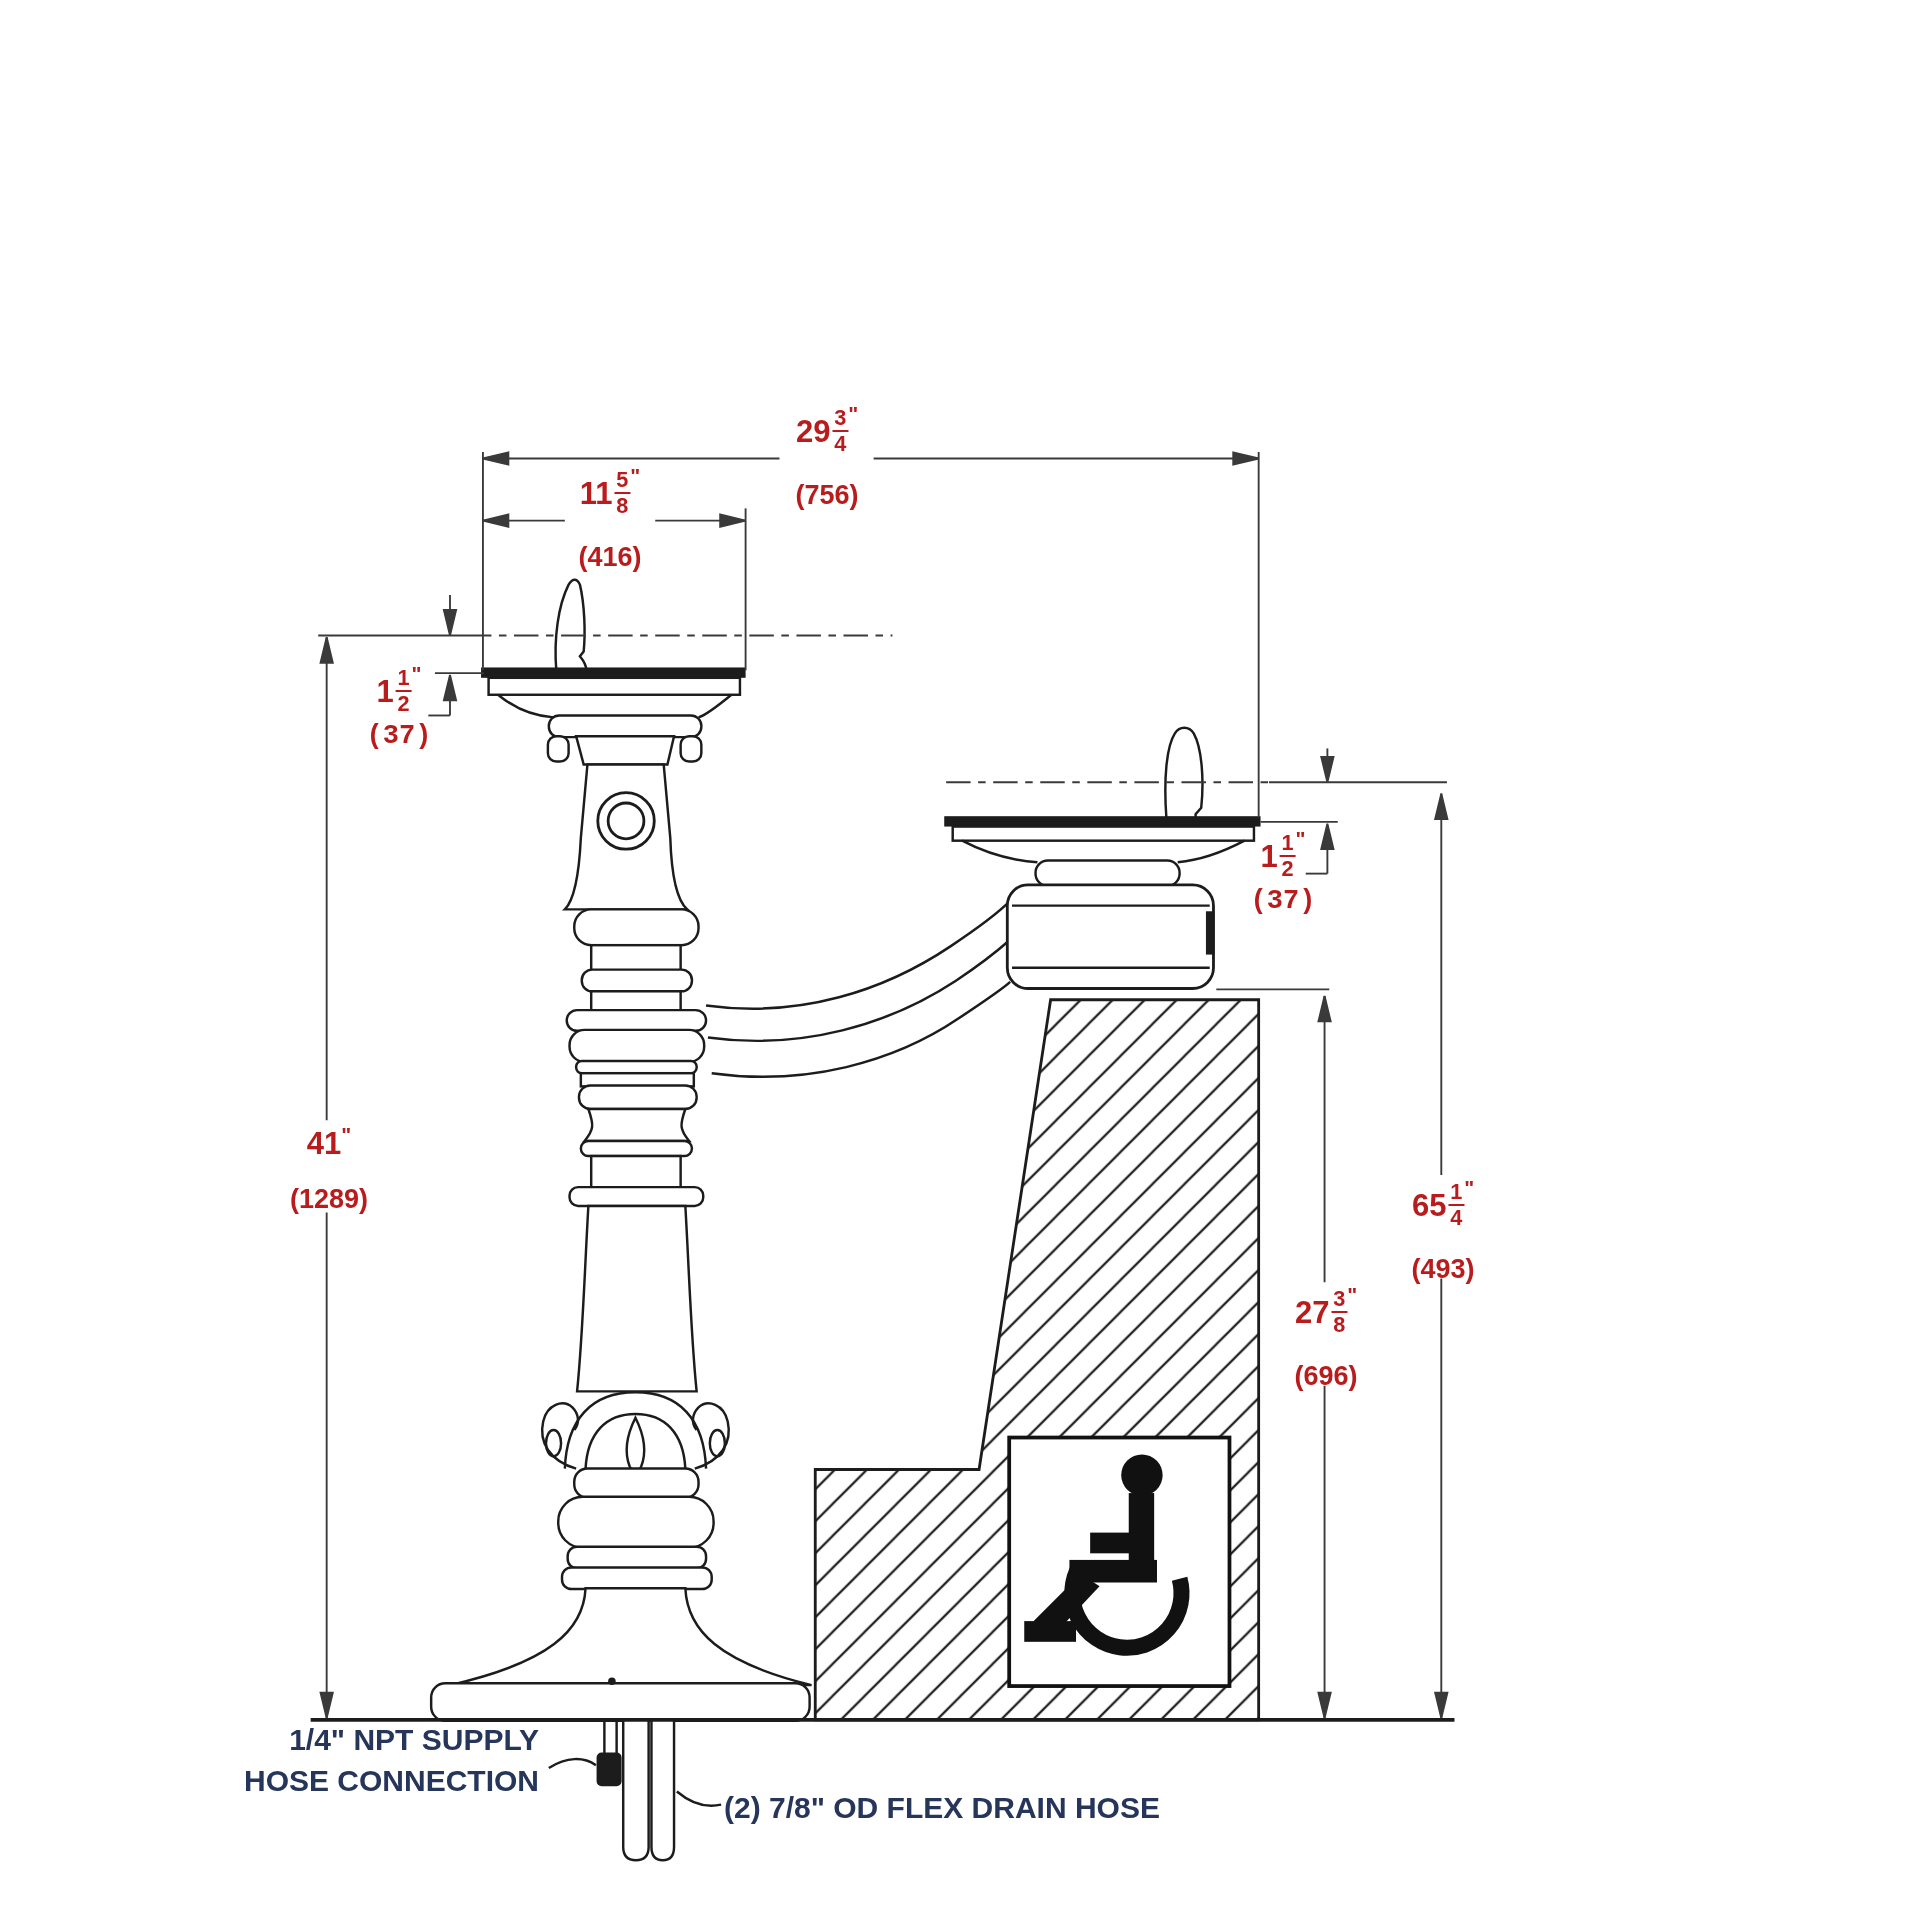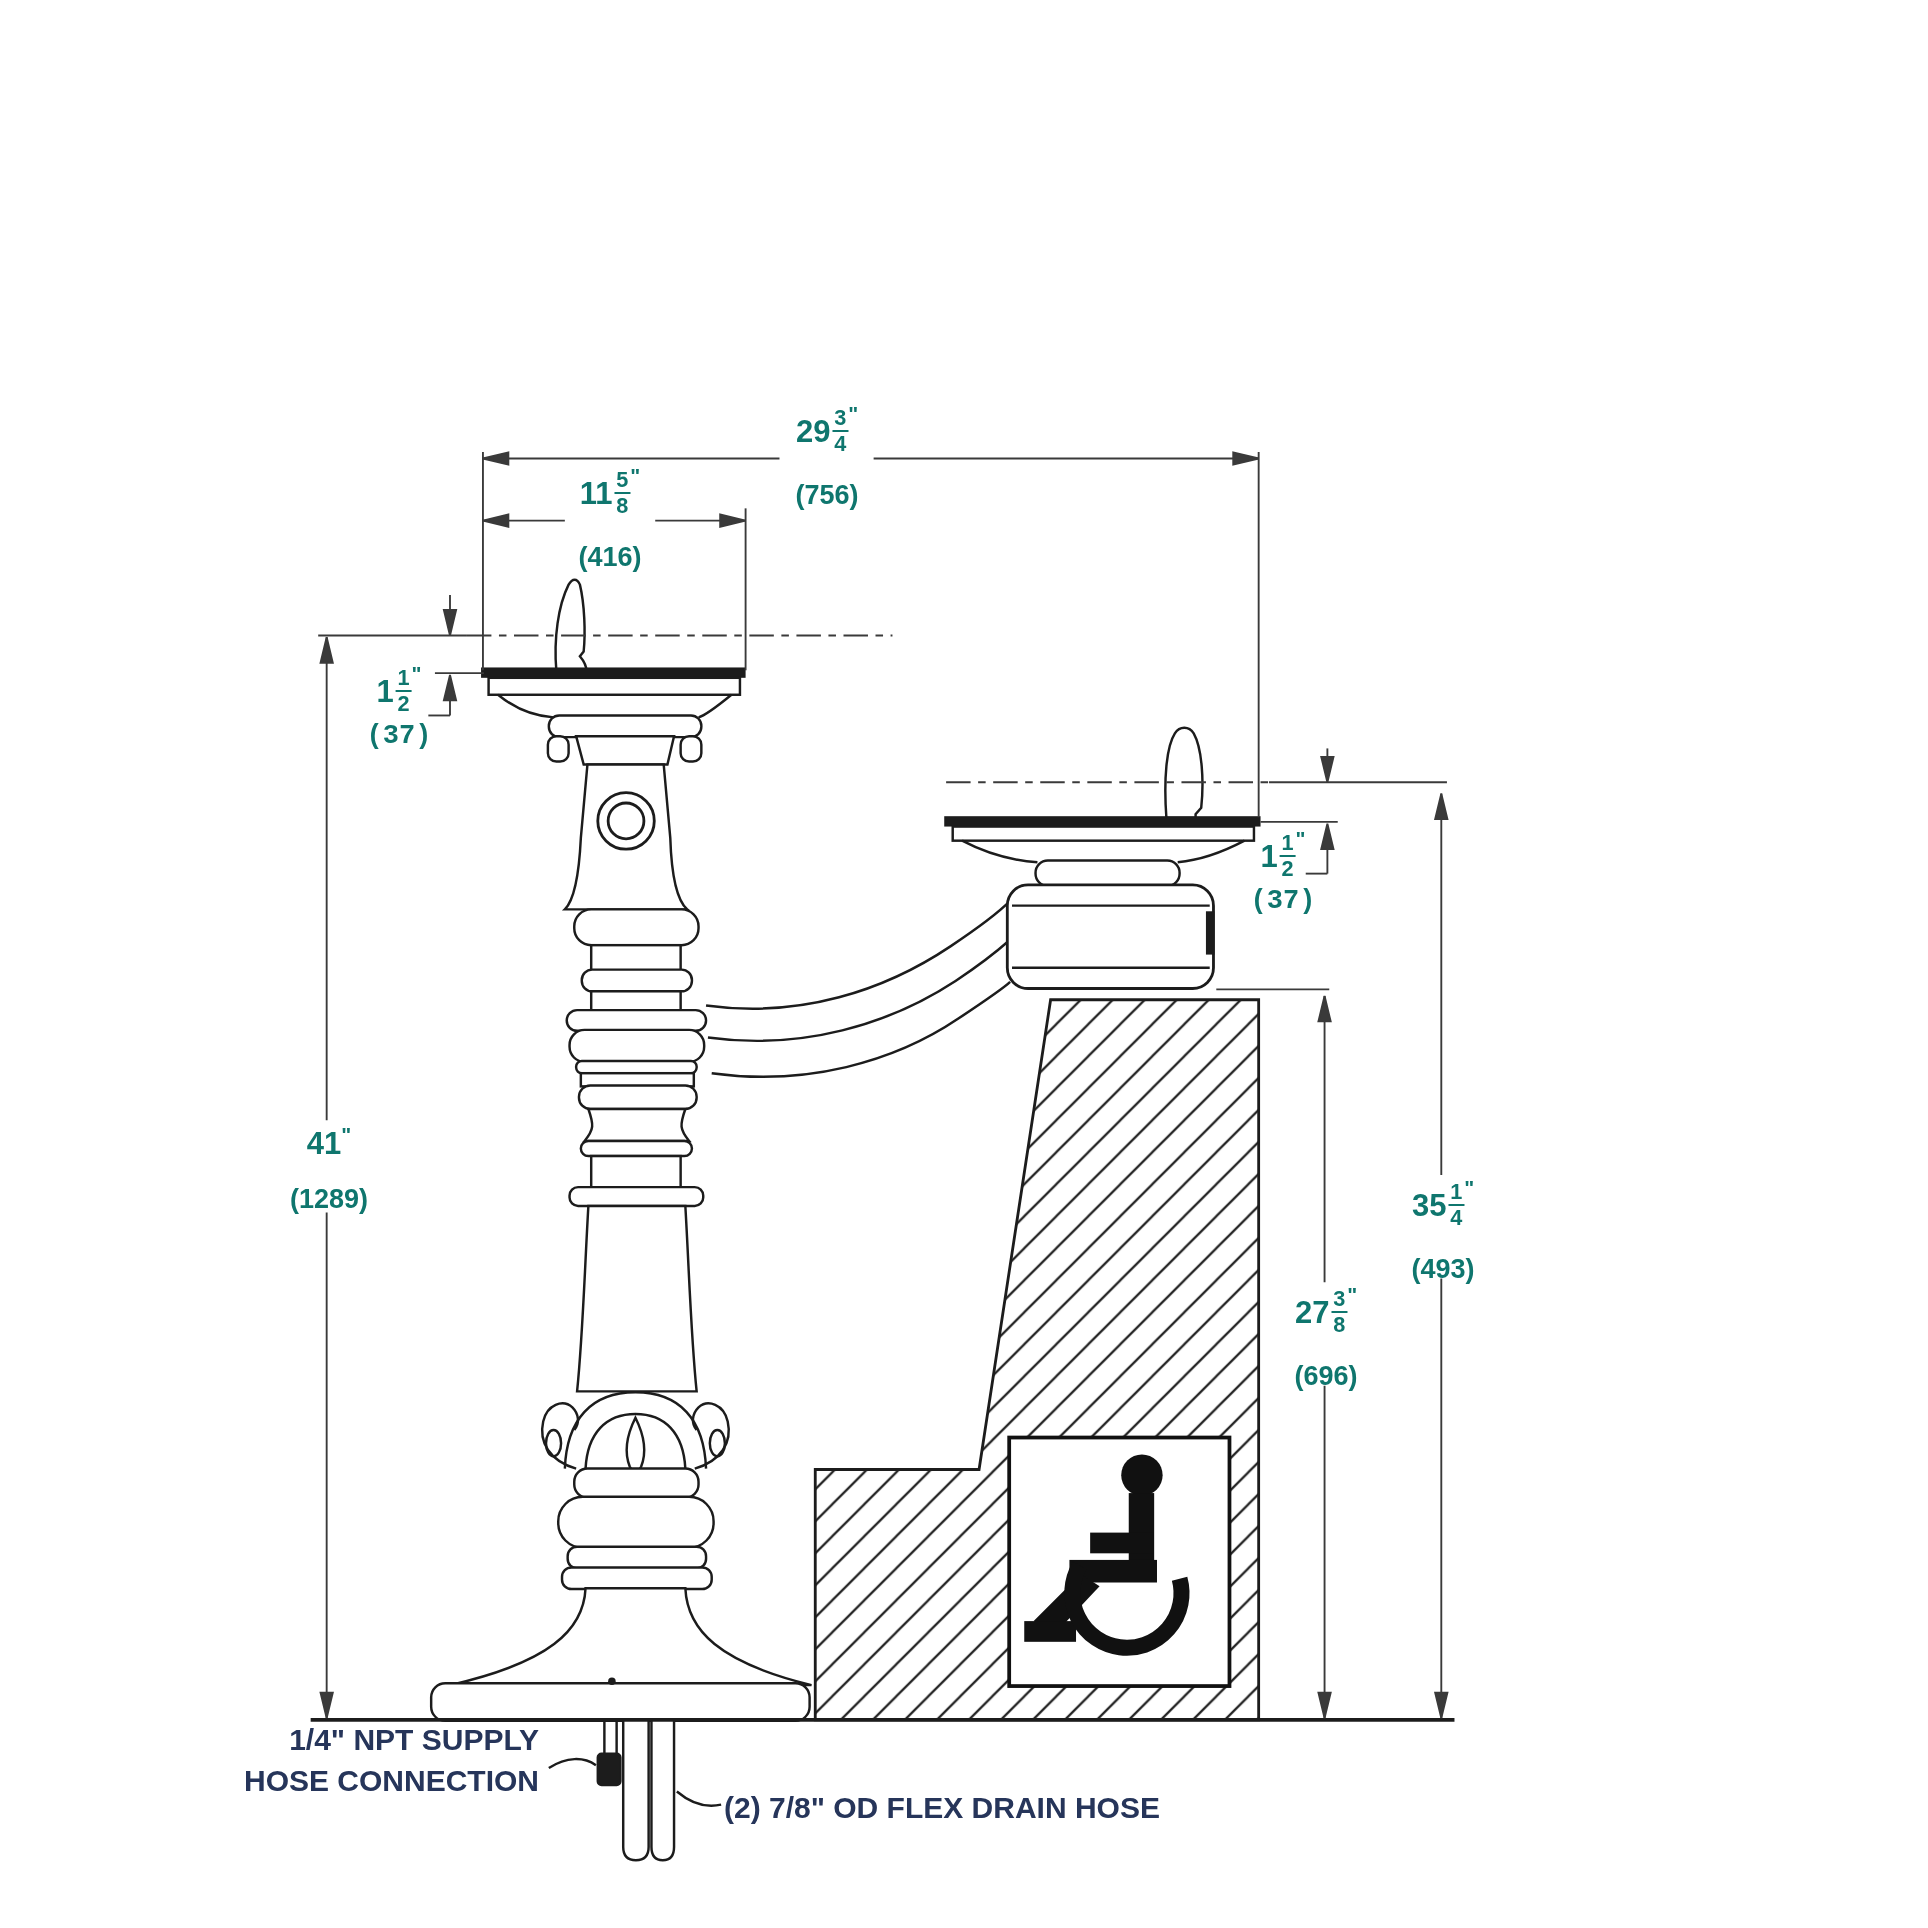--- a/index.html
+++ b/index.html
@@ -10,21 +10,21 @@
   svg{position:absolute;left:0;top:0;}
   
   .brand{position:absolute;top:130px;right:122px;text-align:right;color:#2d2d2d;}
   .brand .title{font-size:93px;font-weight:700;letter-spacing:-1.9px;line-height:1;}
   .brand .model{font-size:58px;font-weight:700;line-height:1;margin-top:28px;}
   .brand .ada{font-size:46px;font-weight:400;line-height:1;margin-top:15px;}
   .brand .ada .ada-big{font-size:56px;}
   .brand .sub2{font-size:46px;font-weight:400;line-height:1;margin-top:9.4px;}
   
   .dim{position:absolute;transform:translateX(-50%);display:flex;flex-direction:column;align-items:center;
-       color:#0f766e;font-weight:700;white-space:nowrap;}
+       color:#b91c1c;font-weight:700;white-space:nowrap;}
   .drow{display:flex;align-items:center;font-size:31px;line-height:1;}
   .frac{display:flex;flex-direction:column;align-items:center;font-size:21.7px;line-height:1.02;margin-left:1.9px;}
   .frac .num{border-bottom:2.8px solid currentColor;padding:0 1.9px 0.9px;}
   .frac .den{padding-top:0.9px;}
   .unit{font-size:21px;align-self:flex-start;margin-top:-3.8px;}
   .mm{font-size:27px;margin-top:27px;line-height:1;}
   .tight .mm{margin-top:7.5px;font-family:Liberation Mono, monospace;}
   
   .note{position:absolute;color:#26355a;font-weight:700;font-size:30px;line-height:1.38;white-space:nowrap;}
   .note.right{transform:translateX(-100%);text-align:right;}
@@ -259,21 +259,21 @@
           <span class="num">3</span>
           <span class="den">8</span>
         </span>
       <span class="unit">"</span>
     </div>
     <div class="mm">(696)</div>
   </div>
 
   <div class="dim" style="left:1443px;top:1181px">
     <div class="drow">
-      <span>35</span>
+      <span>65</span>
       <span class="frac">
           <span class="num">1</span>
           <span class="den">4</span>
         </span>
       <span class="unit">"</span>
     </div>
     <div class="mm">(493)</div>
   </div>
 
   <div class="note right" style="left:539px;top:1719px">

